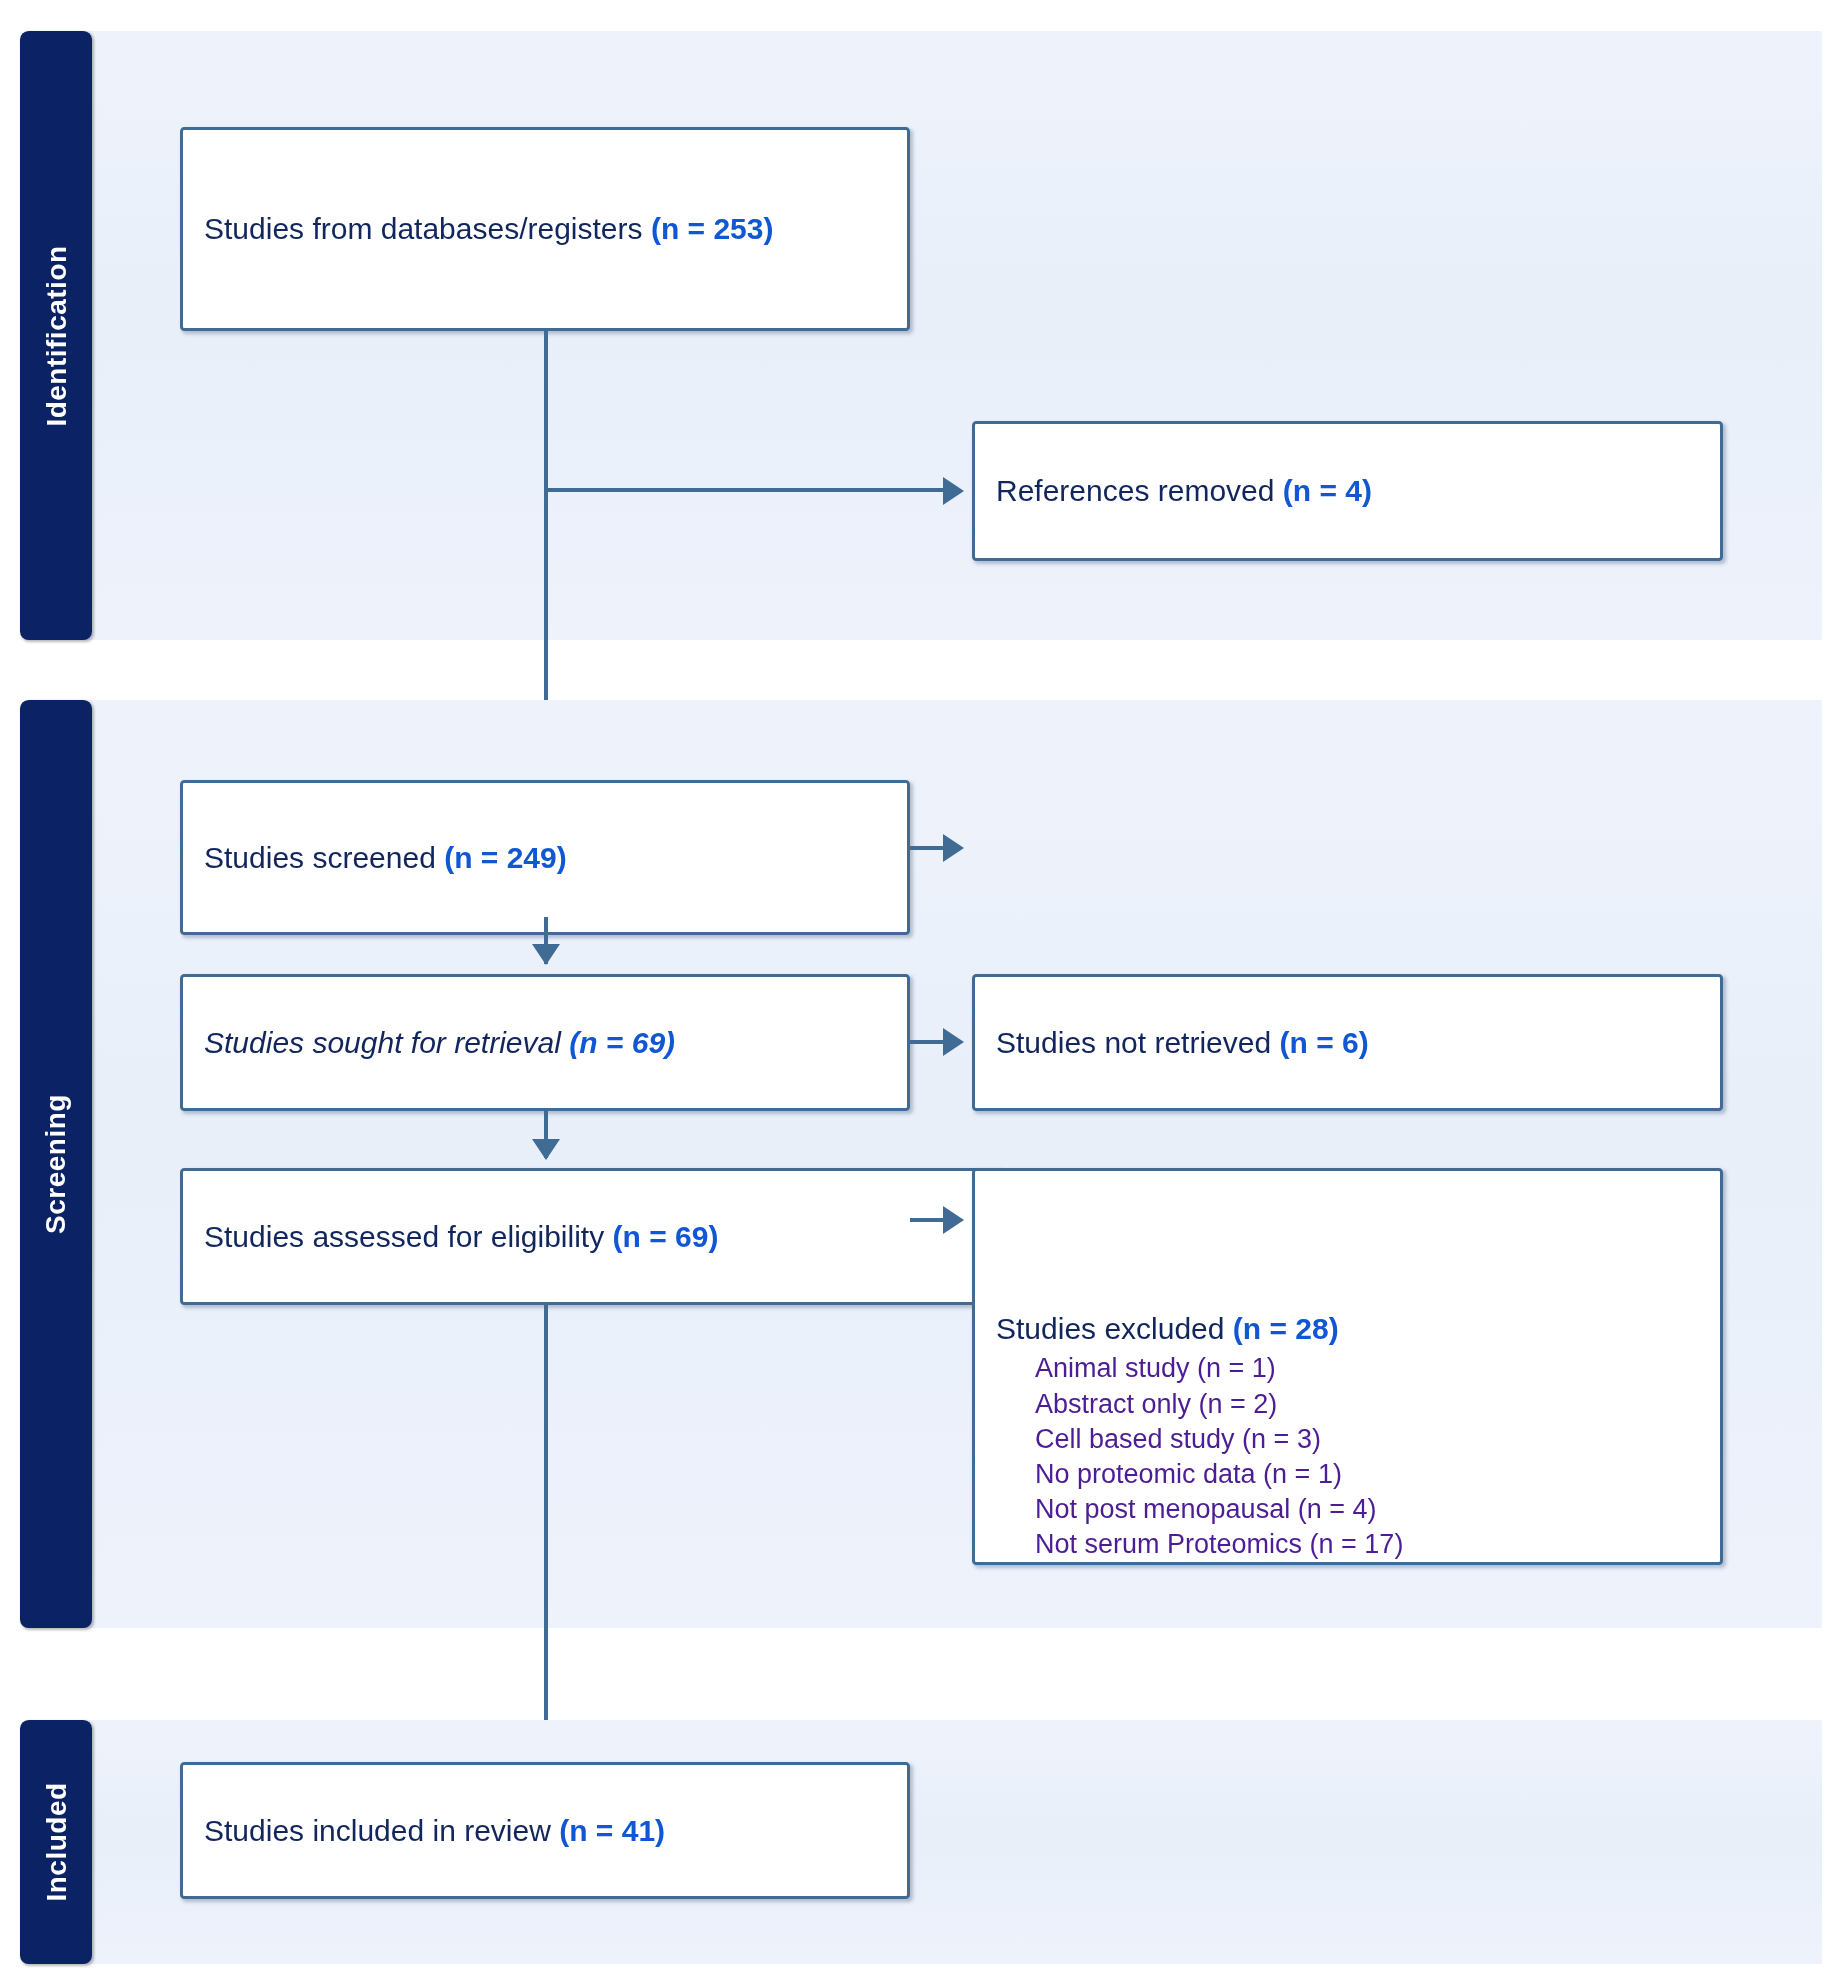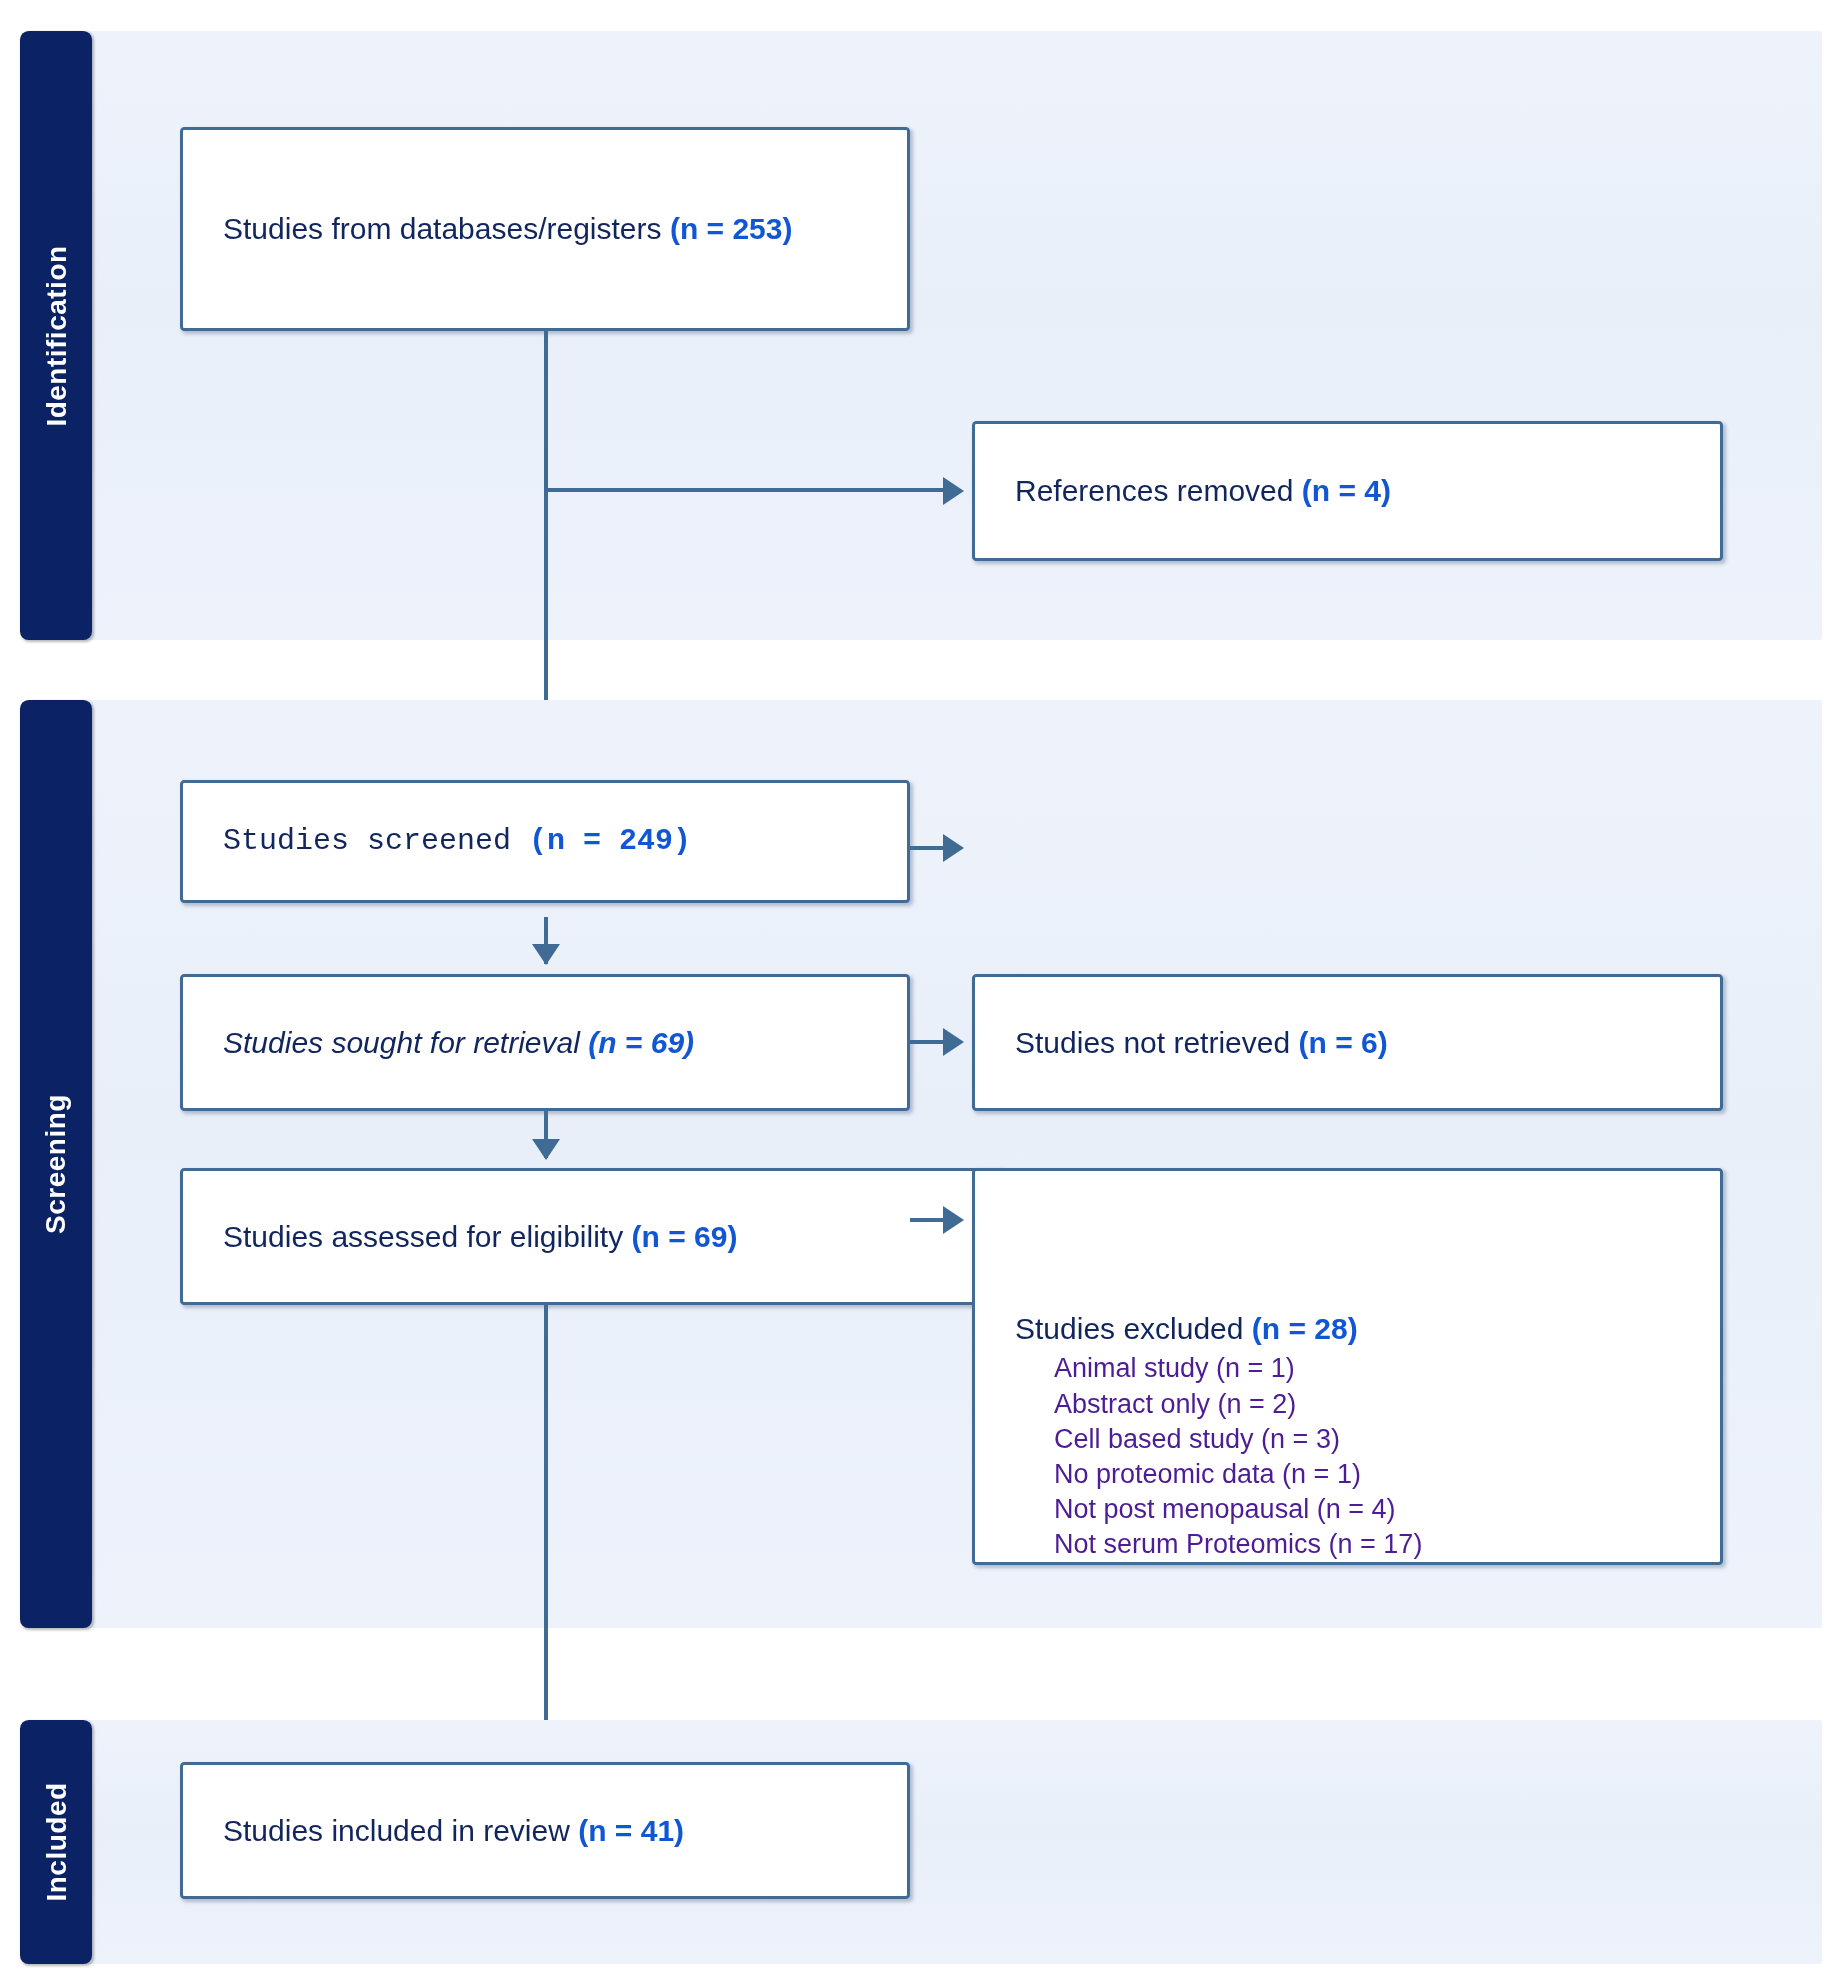--- a/index.html
+++ b/index.html
@@ -49,21 +49,21 @@
     position: absolute;
     background: #ffffff;
     border: 3.8px solid #3f6b94;
     border-radius: 4.3px;
     box-sizing: border-box;
     box-shadow: 2.7px 2.7px 3.8px rgba(40,70,110,0.30);
     display: flex;
     align-items: center;
   }
   .flow-box-inner {
-    padding-left: 40px;
+    padding-left: 21px;
     padding-right: 16px;
     width: 100%;
     box-sizing: border-box;
   }
   .box-text {
     font-size: 30px;
     color: #12265e;
     line-height: 1.18;
     white-space: nowrap;
   }
@@ -149,21 +149,21 @@
 
   <div class="conn-h" style="left:546px; top:488px; width:397px; height:4.3px;"></div>
   <div class="arrow-right" style="left:943px; top:477px;"></div>
 
   <div class="stage-panel" style="left:48px; top:700px; width:1774px; height:928px;"></div>
 
   <div class="stage-tab" style="left:20.4px; top:700px; width:72px; height:928px;">
     <span class="stage-tab-label">Screening</span>
   </div>
 
-  <div class="flow-box" style="left:180px; top:780px; width:730px; height:123px;font-family:Liberation Mono, monospace;">
+  <div class="flow-box" style="left:180px; top:780px; width:730px; height:155px;">
     <div class="flow-box-inner">
       <div class="box-text">
         <span>Studies screened </span><span class="box-count">(n = 249)</span>
       </div>
     </div>
   </div>
 
 
   <div class="conn-h" style="left:910px; top:846px; width:33px; height:4.3px;"></div>
   <div class="arrow-right" style="left:943px; top:834px;"></div>

